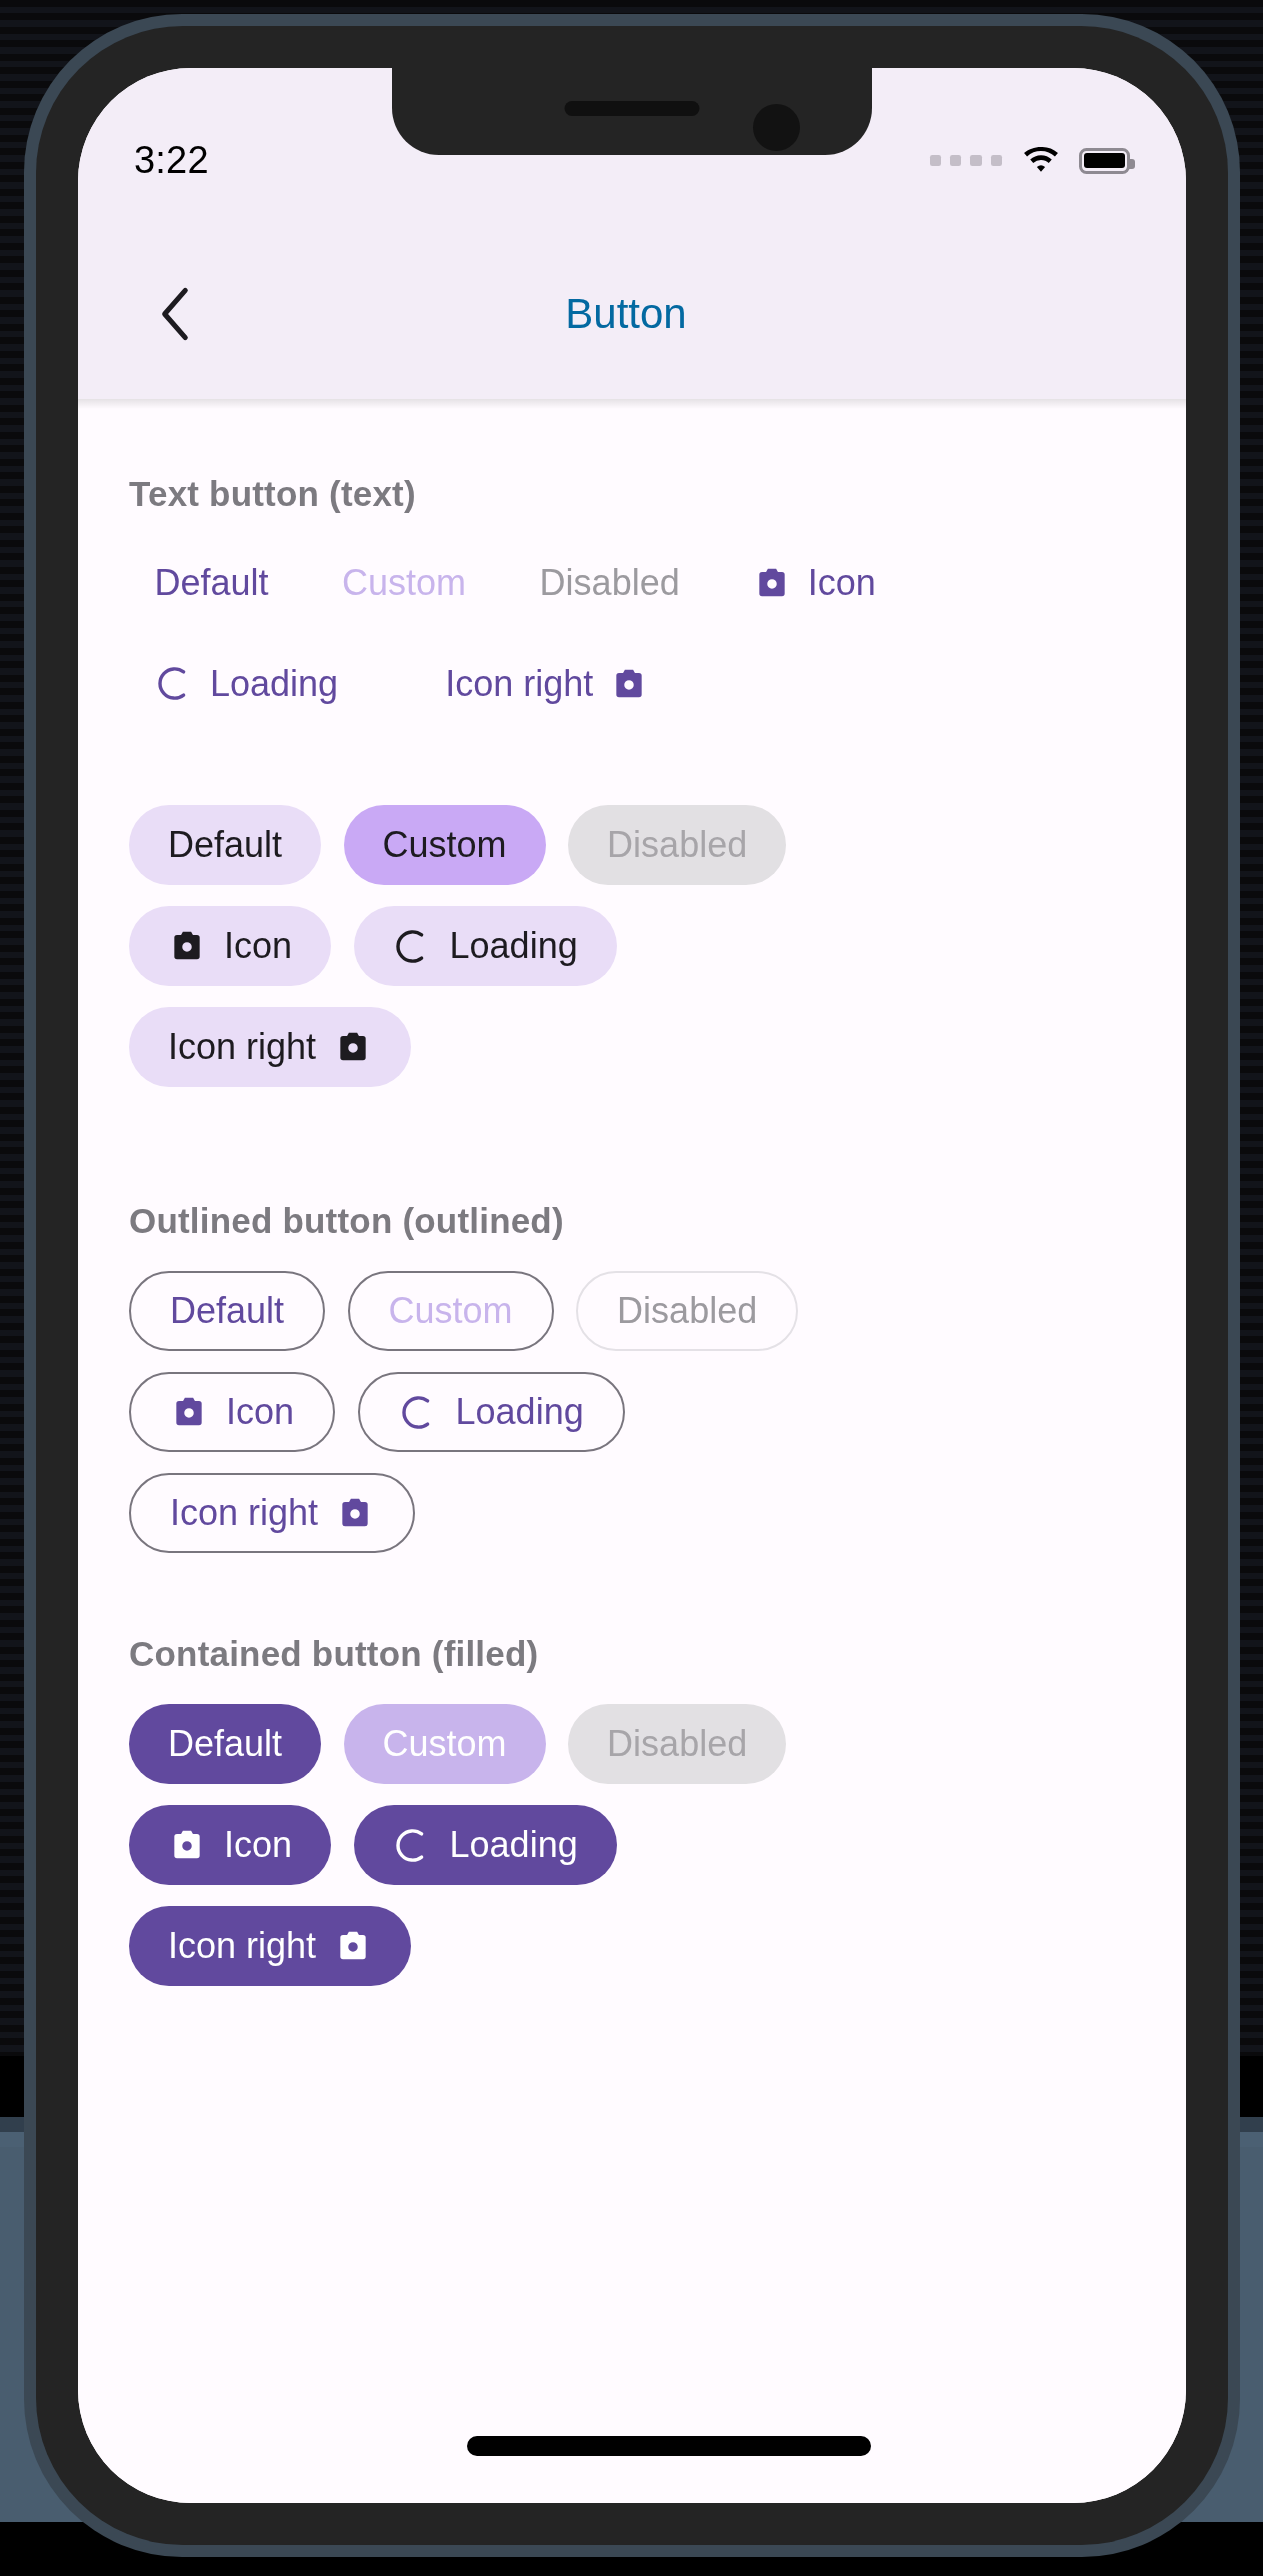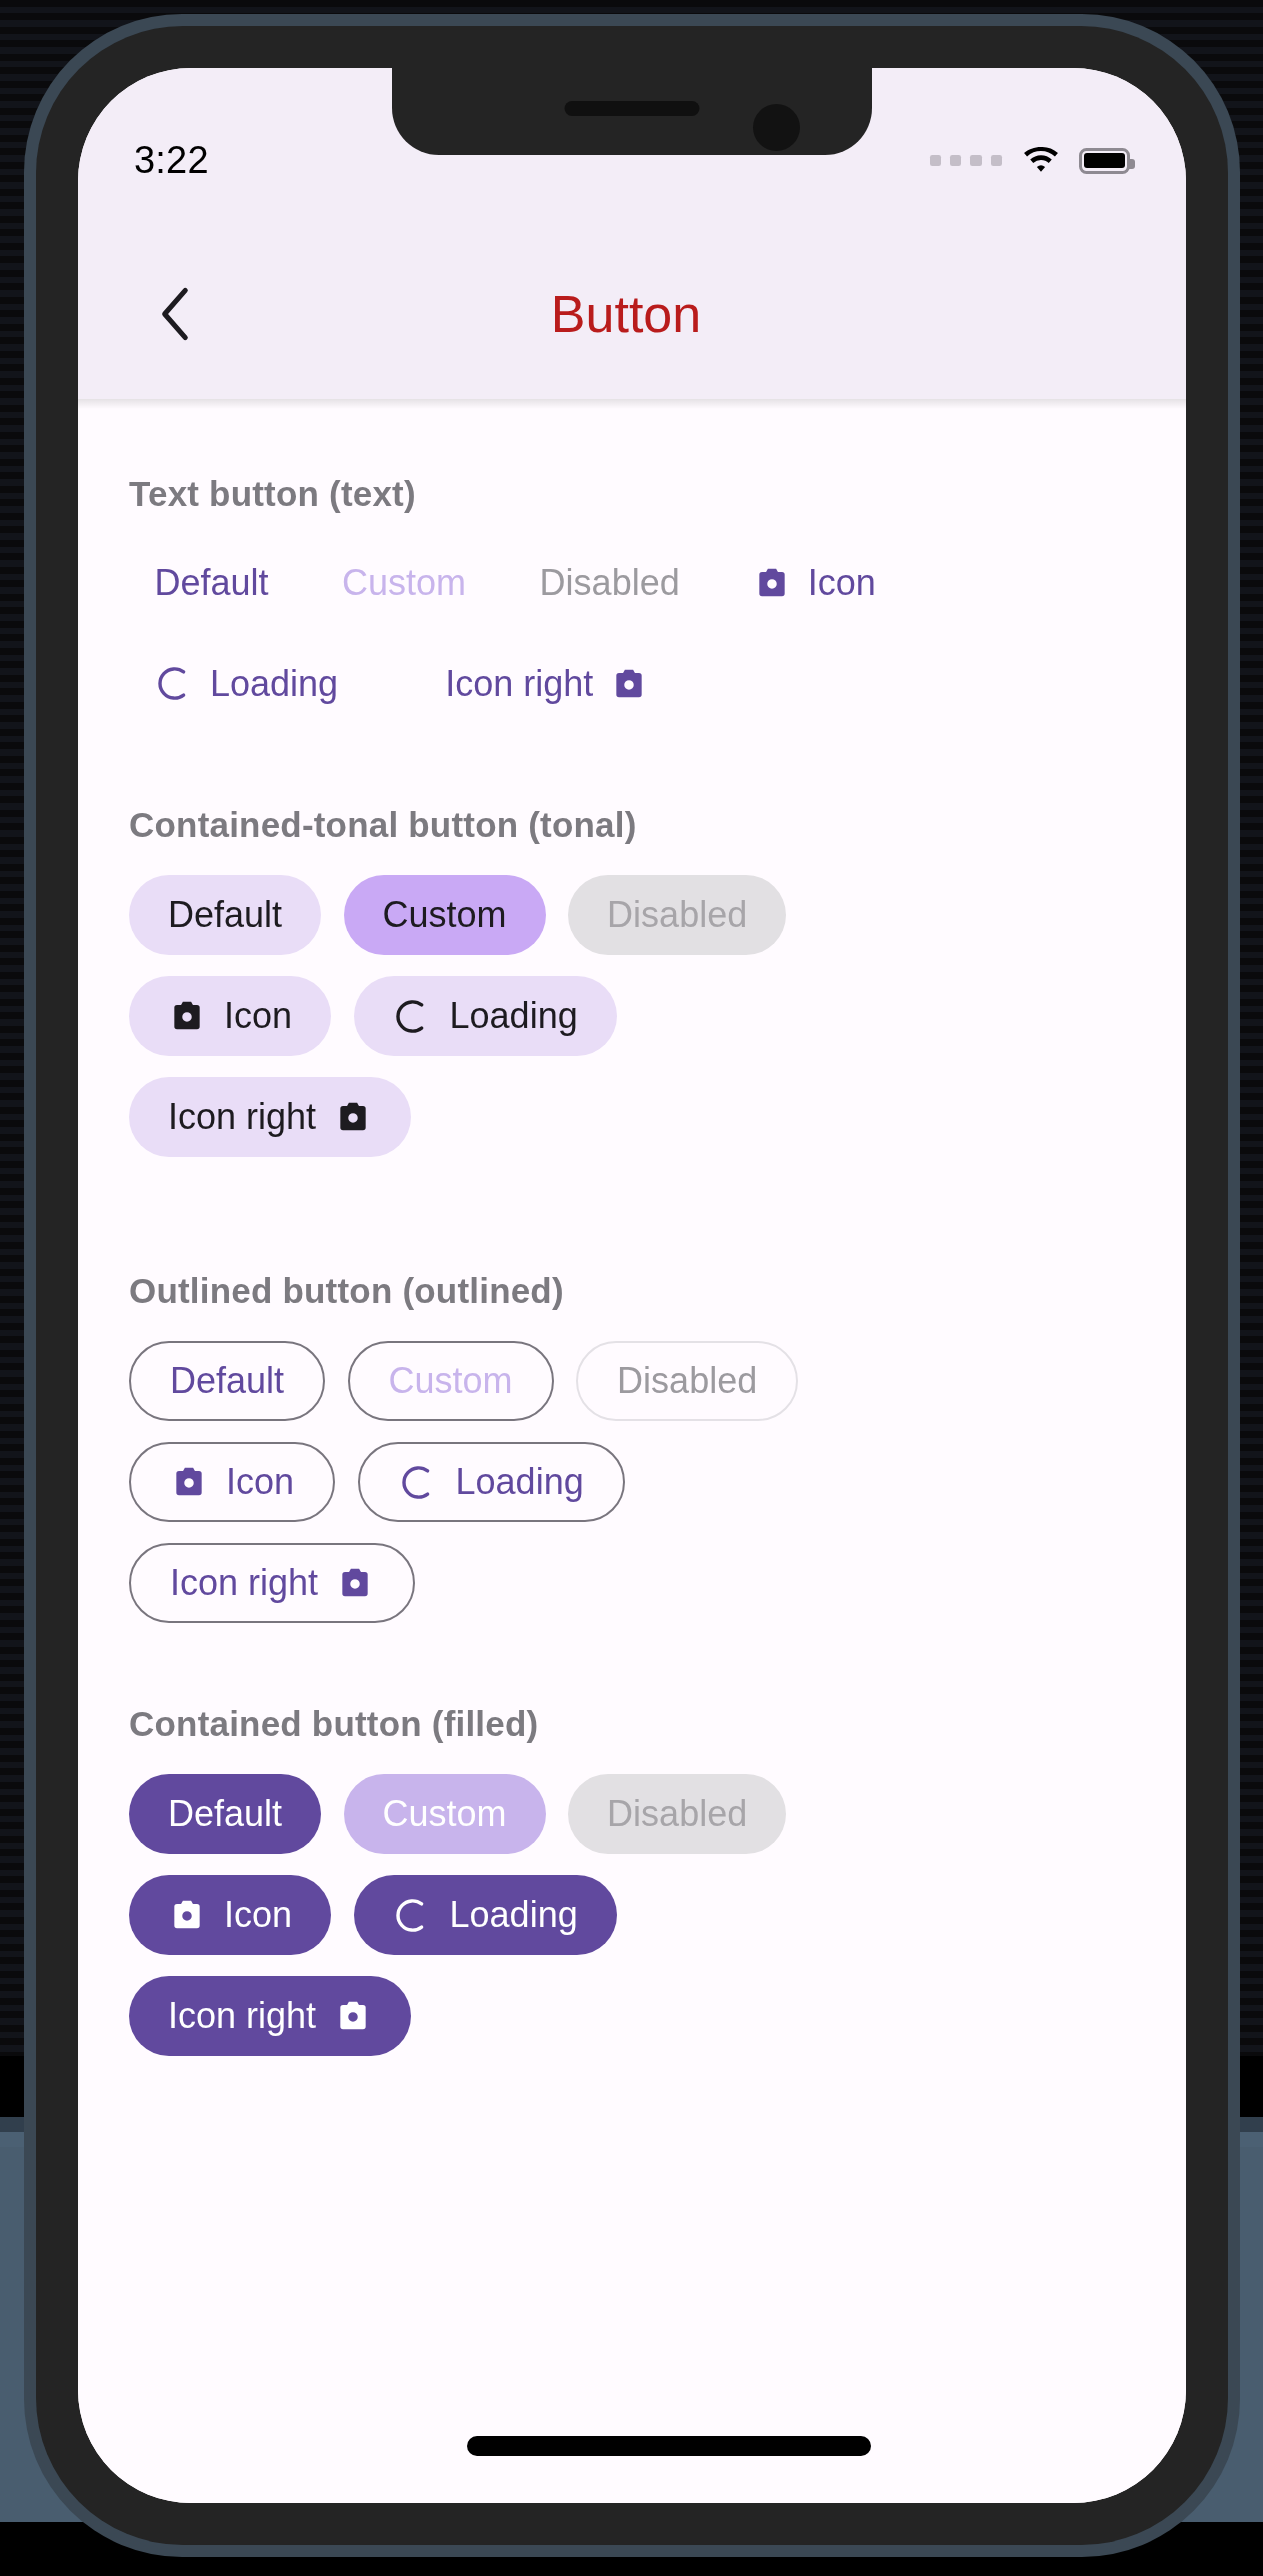--- a/index.html
+++ b/index.html
@@ -128,21 +128,21 @@
   .back-btn {
     width: 90px; height: 90px;
     margin-left: 50px;
     display: flex; align-items: center; justify-content: center;
     cursor: pointer;
   }
   .chev { width: 33px; height: 56px; display:block; }
   .appbar-title {
     position: absolute; left: 0; right: 12px;
     text-align: center;
-    font-size: 52px; color: #b91c1c; font-weight: 400;
+    font-size: 42px; color: #0369a1; font-weight: 400;
   }
   .appbar-shadow {
     position: relative;
     height: 10.5px;
     background: linear-gradient(180deg, rgba(0,0,0,.10), rgba(0,0,0,0));
     z-index: 4;
   }
 
   
   .body {
@@ -313,21 +313,20 @@
                     <span>Icon right</span>
                     <span style="display: flex;">
                       <svg viewBox="0 0 24 24" width="38" height="38" class="icon-svg">
                         <path fill="#61499e" fill-rule="evenodd" d="M9.4 3h5.2l1.15 2H18.3A1.7 1.7 0 0 1 20 6.7v12A1.7 1.7 0 0 1 18.3 20.4H5.7A1.7 1.7 0 0 1 4 18.7v-12A1.7 1.7 0 0 1 5.7 5h2.55L9.4 3zm2.6 6.6a3 3 0 1 0 0 6 3 3 0 0 0 0-6z"></path>
                       </svg>
                     </span>
                   </button>
                 </div>
               </div>
               <div style="margin-top: 81px;">
-                <div class="section-title">Contained-tonal button (tonal)</div>
                 <div class="prow" style="margin-top: 30px;">
                   <button class="pill tonal-default">
                     <span>Default</span>
                   </button>
                   <button class="pill tonal-custom">
                     <span>Custom</span>
                   </button>
                   <button class="pill tonal-disabled">
                     <span>Disabled</span>
                   </button>

